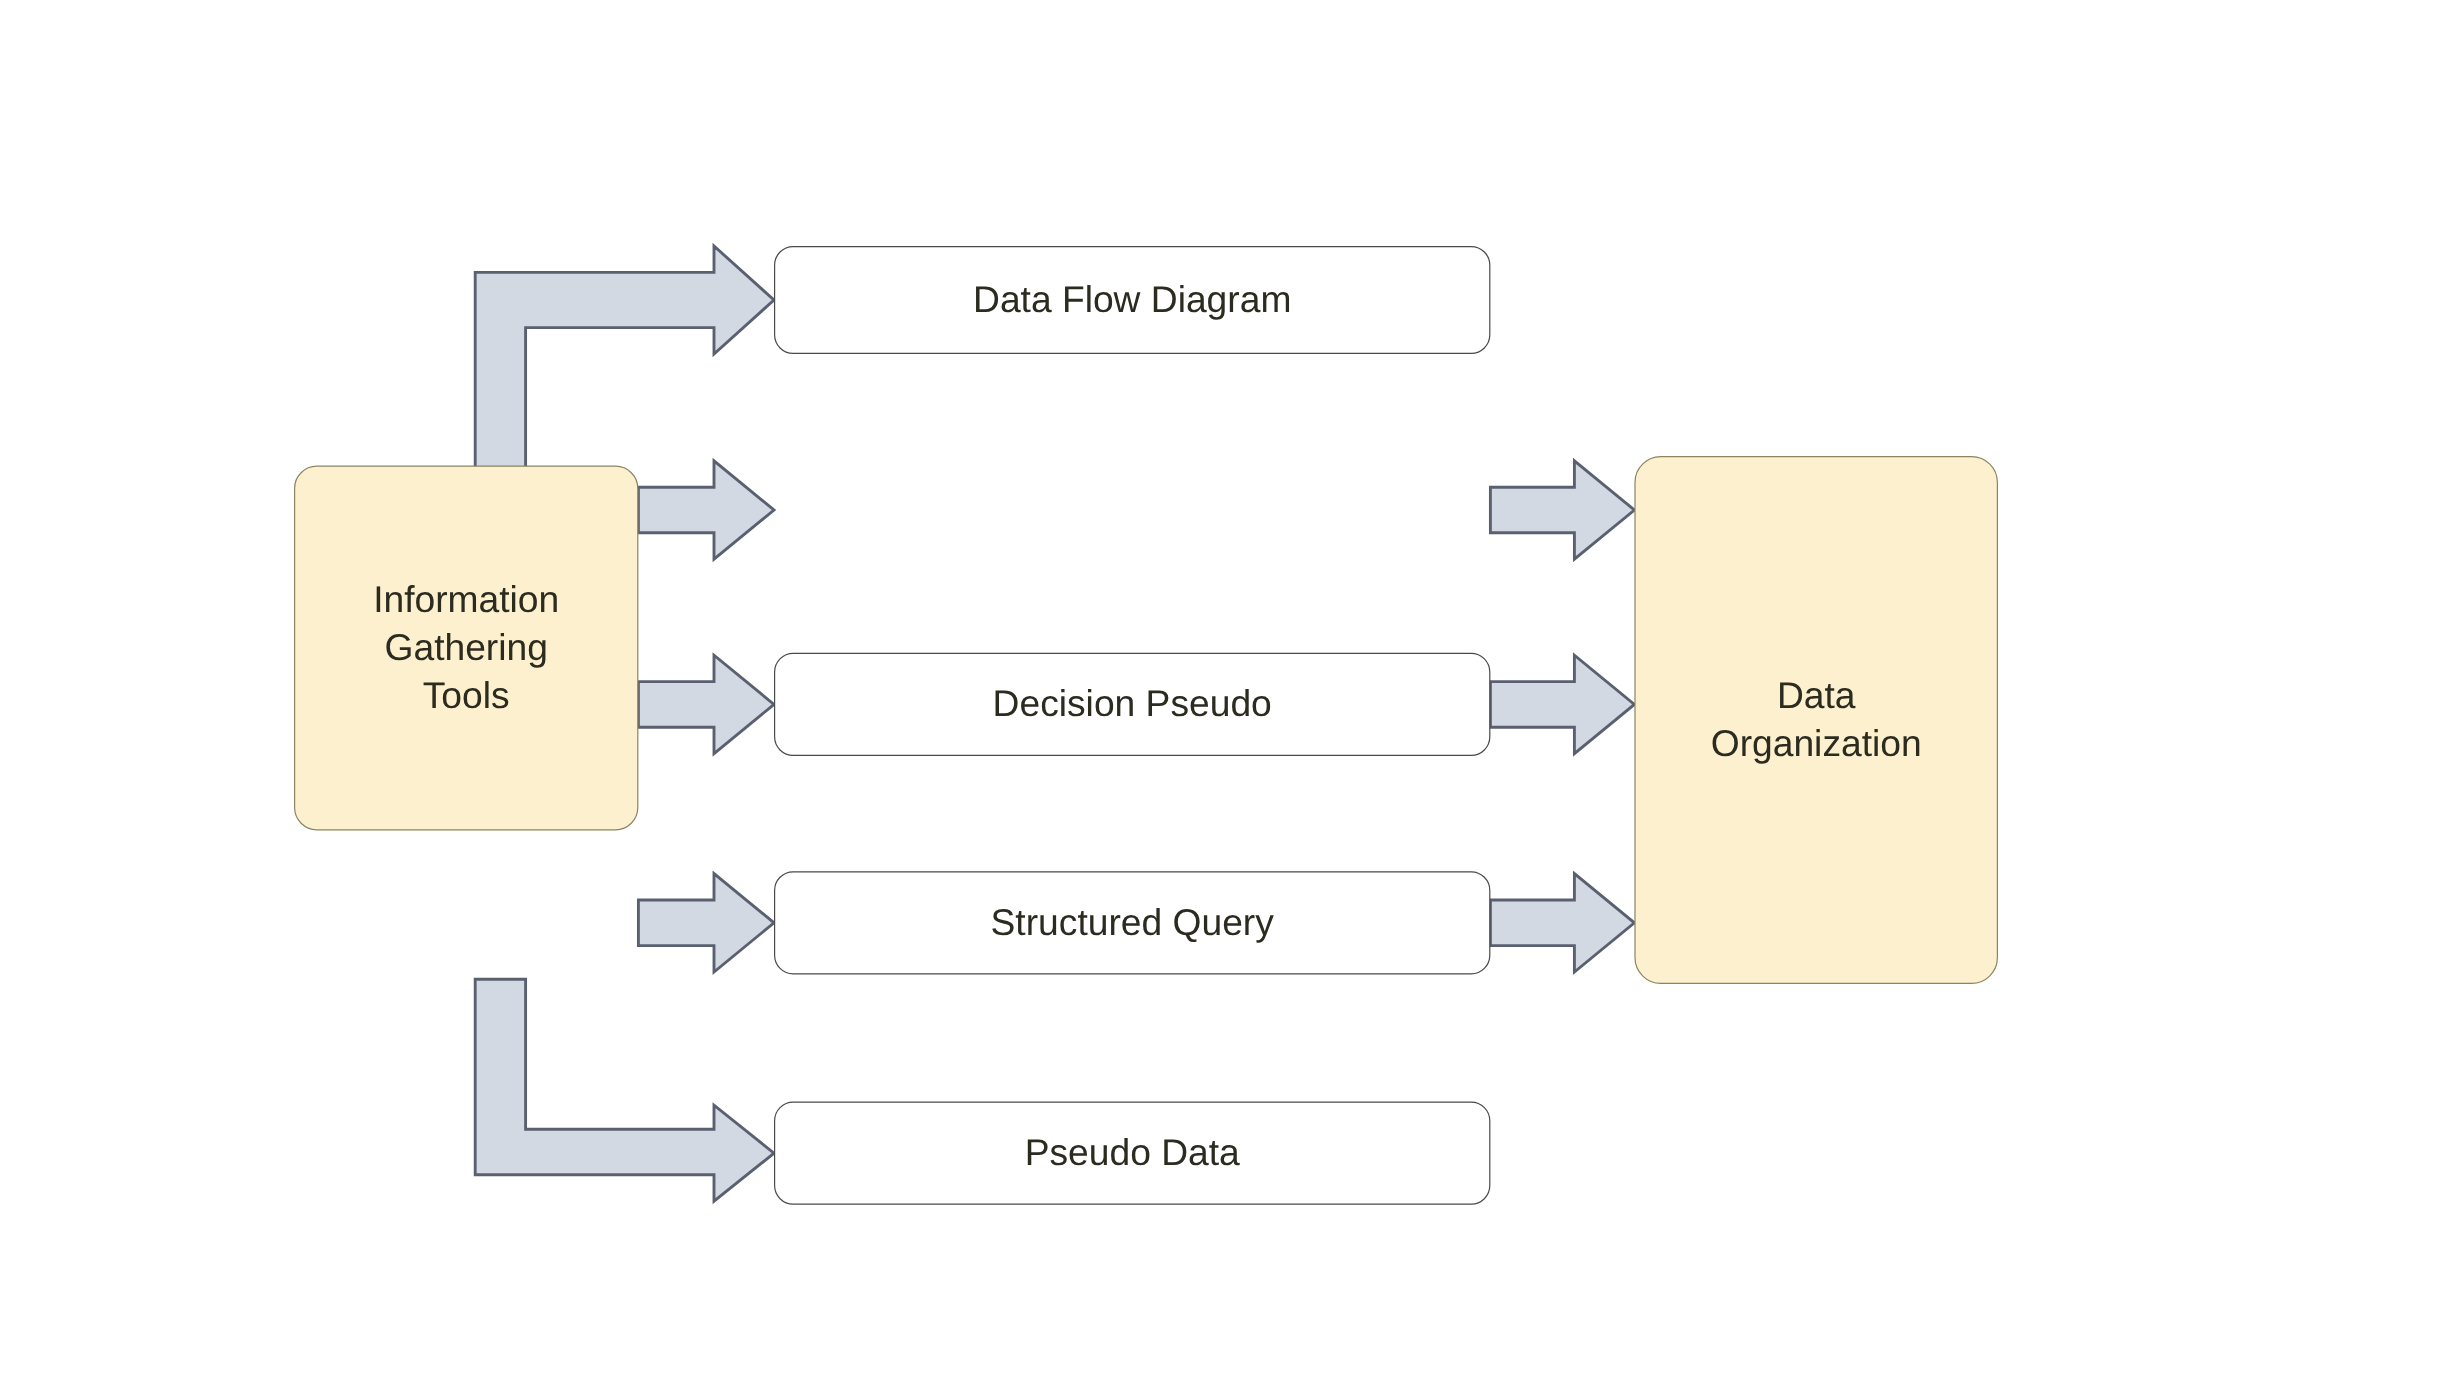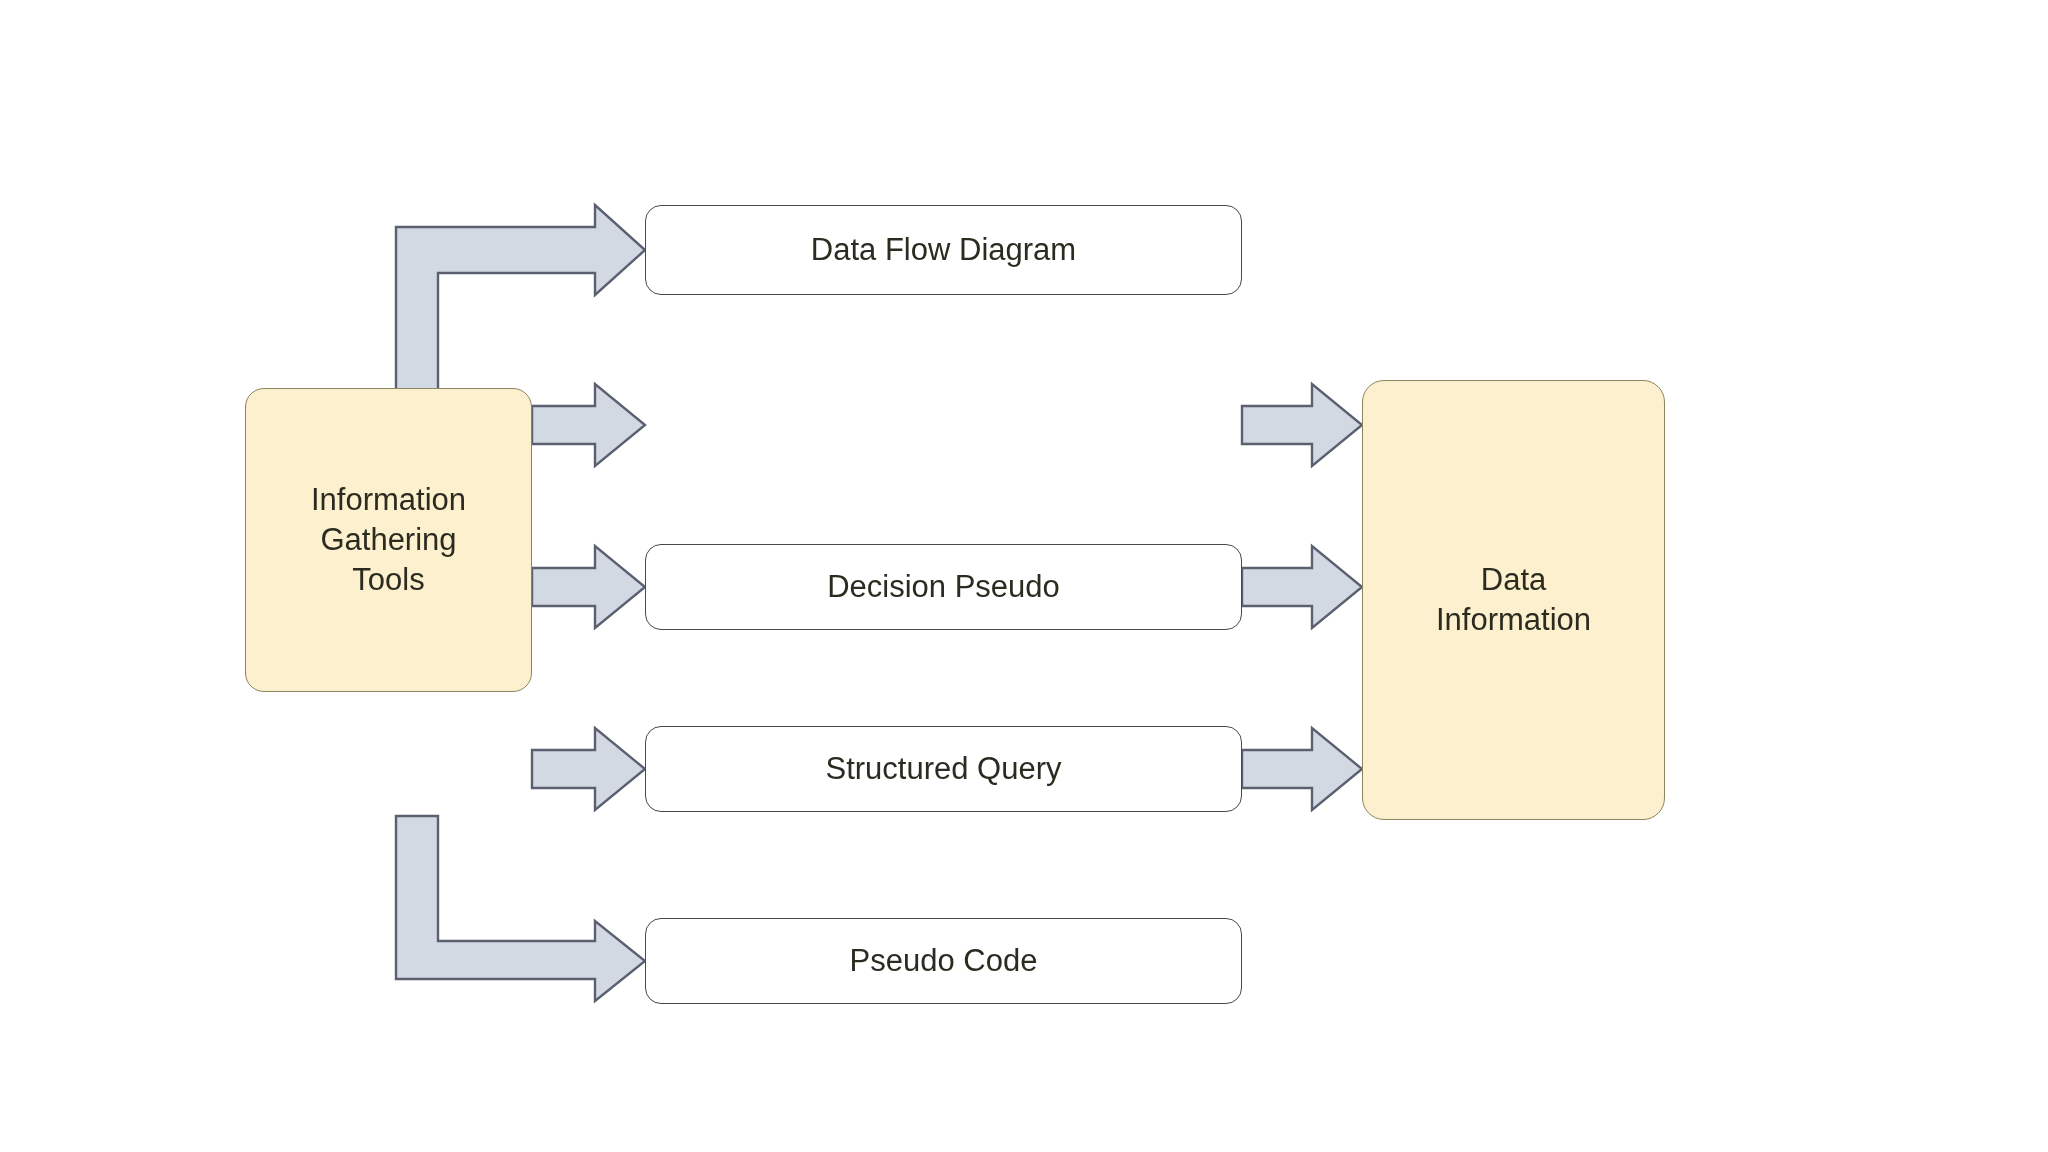--- a/index.html
+++ b/index.html
@@ -143,21 +143,21 @@
 
   <div class="node node-step" style="left:645px; top:544px; width:597px; height:86px;">
     <span class="node-label">Decision Pseudo</span>
   </div>
 
   <div class="node node-step" style="left:645px; top:726px; width:597px; height:86px;">
     <span class="node-label">Structured Query</span>
   </div>
 
   <div class="node node-step" style="left:645px; top:918px; width:597px; height:86px;">
-    <span class="node-label">Pseudo Code</span>
+    <span class="node-label">Pseudo Data</span>
   </div>
 
   <div class="node node-terminal" style="left:1362px; top:380px; width:303px; height:440px;">
     <span class="node-label">Data
-Information</span>
+Organization</span>
   </div>
 
 </div>
 
 </body></html>

